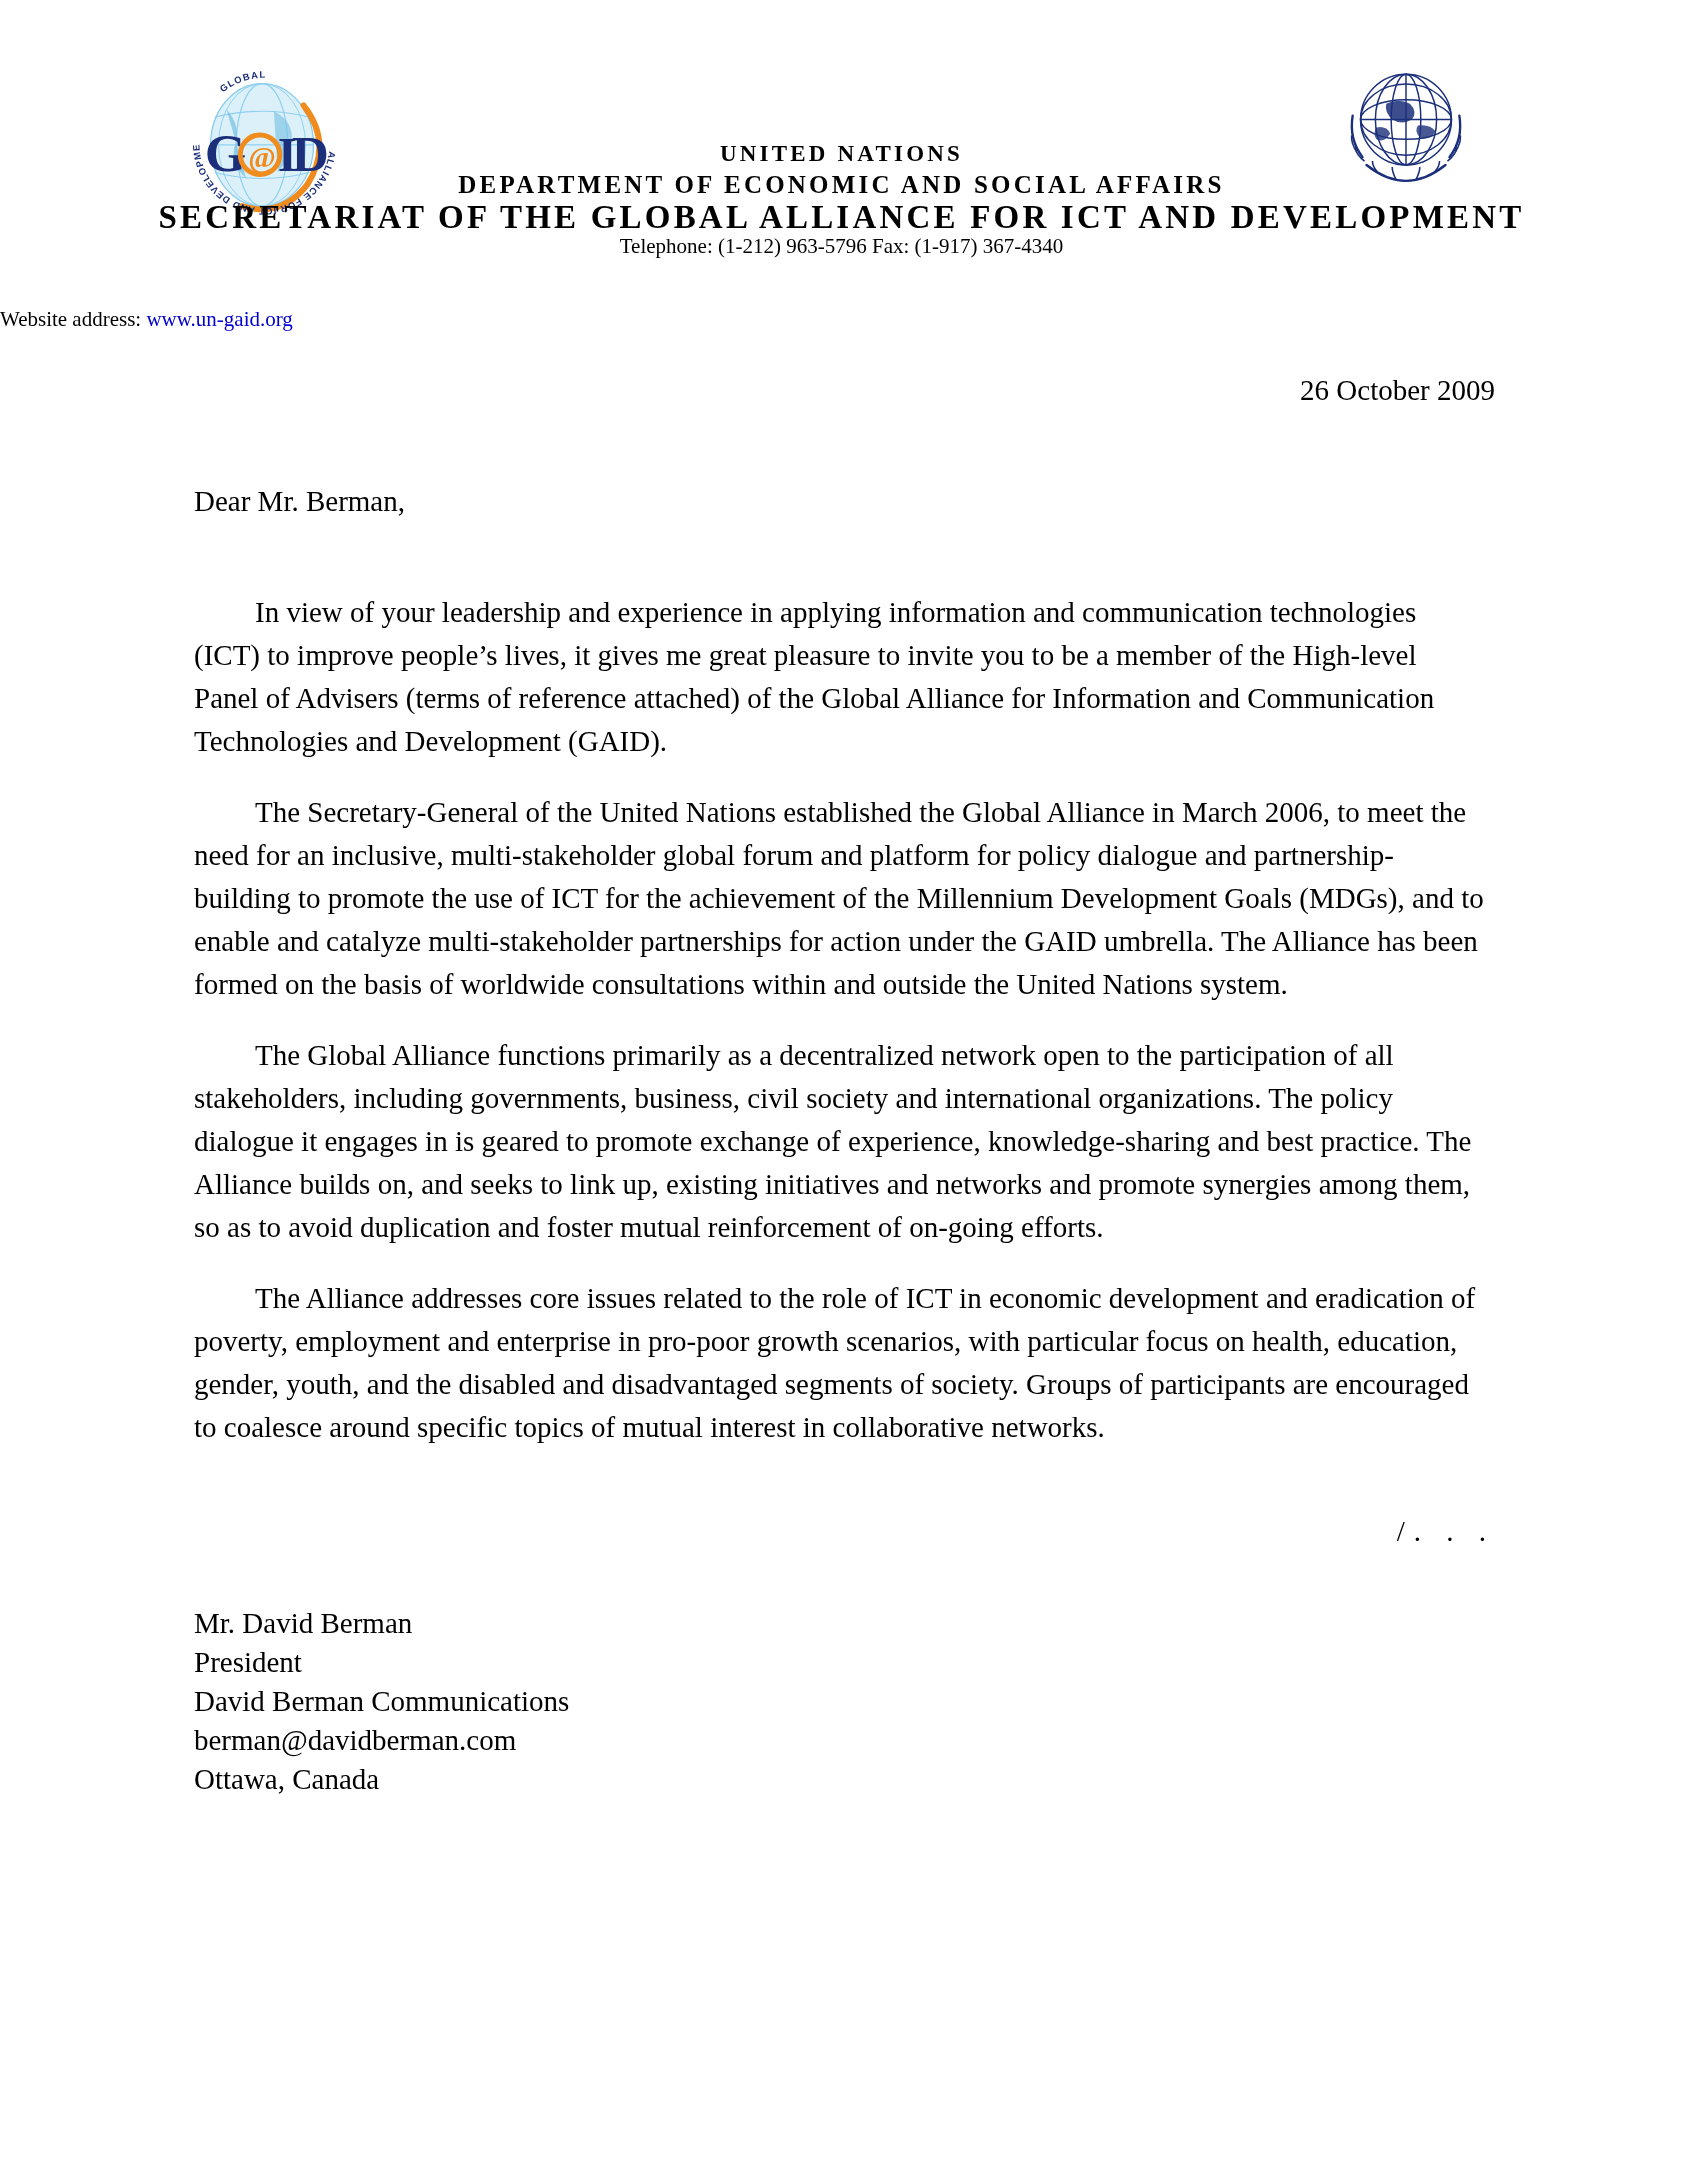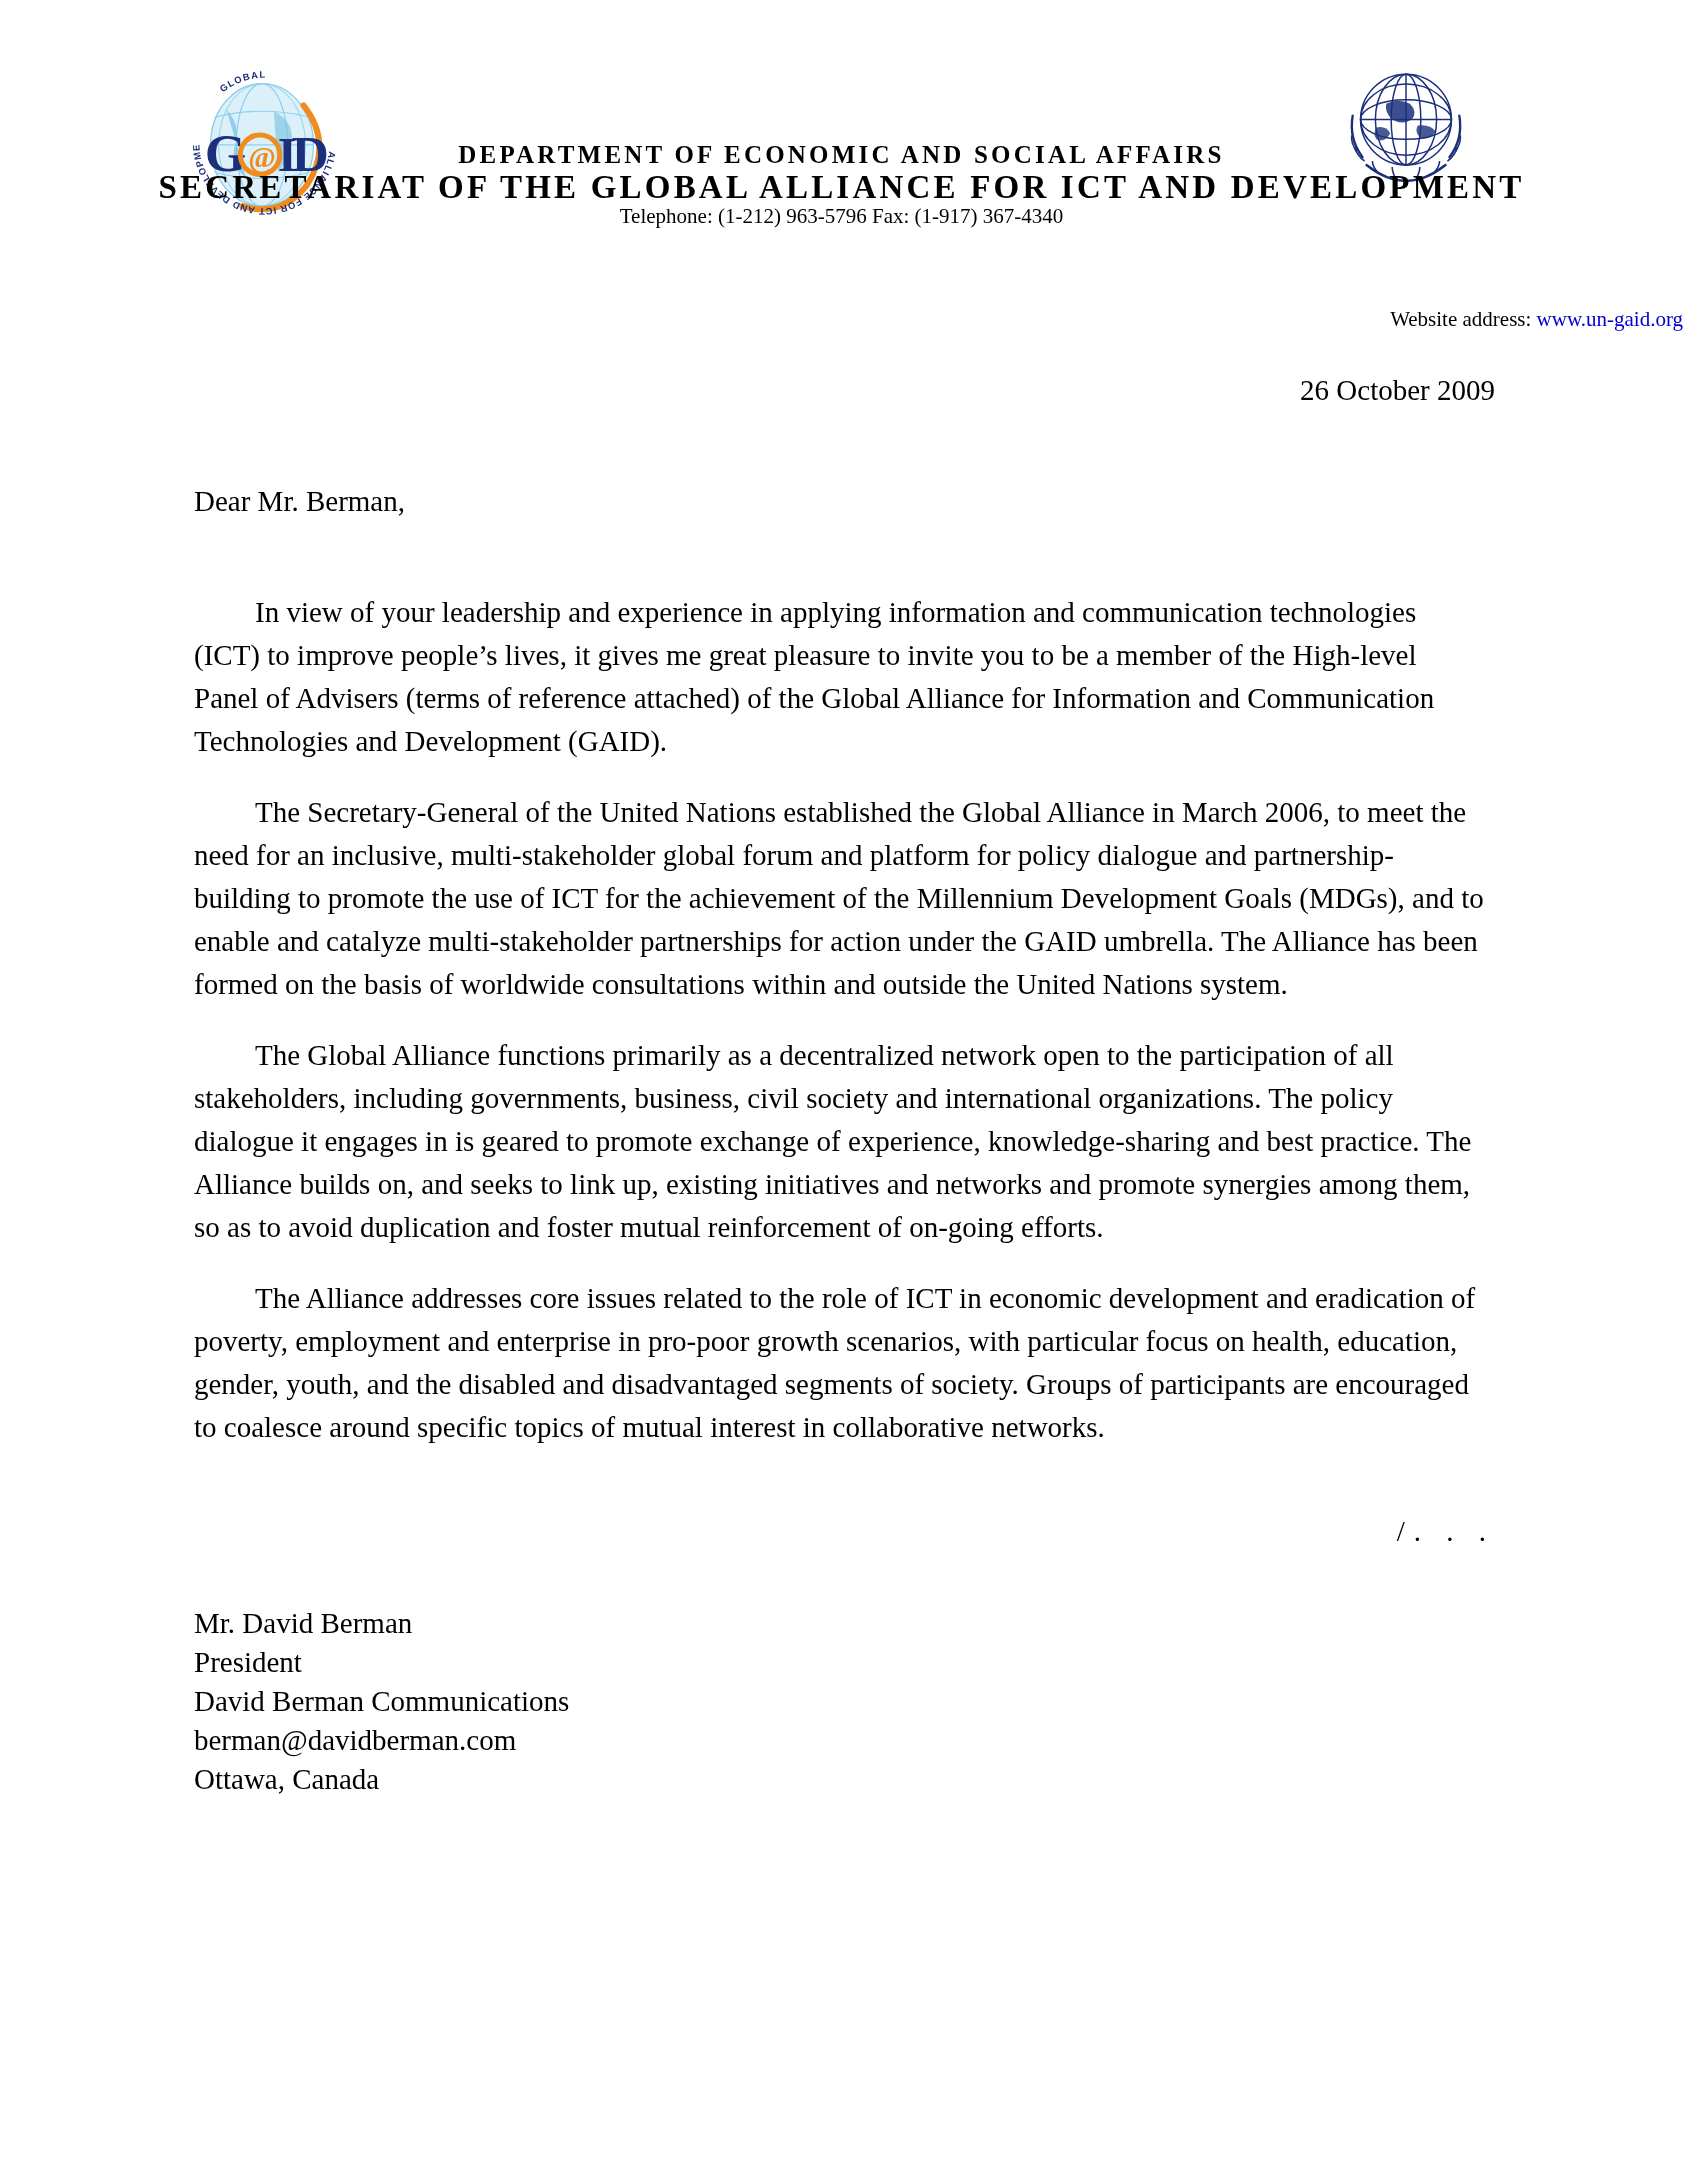--- a/index.html
+++ b/index.html
@@ -77,21 +77,21 @@
     font-size: 21px;
     line-height: 27px;
     white-space: nowrap;
   }
 
   .website-line {
     position: absolute;
     left: 0;
     top: 307px;
     width: 1683px;
-    text-align: right;
+    text-align: left;
     font-size: 21px;
   }
   .website-url {
     color: #0000d0;
   }
 
   
   .date-line {
     position: absolute;
     left: 0;
@@ -210,20 +210,21 @@
           <path d="M122 108 q8 -6 10 -14"></path>
           <path d="M52 120 q-6 -6 -6 -12"></path>
           <path d="M108 120 q6 -6 6 -12"></path>
           <path d="M70 127 q-4 -8 -4 -13"></path>
           <path d="M90 127 q4 -8 4 -13"></path>
         </g>
       </svg>
     </div>
 
     <div class="org-lines">
+      <div class="org-line-1">UNITED NATIONS</div>
       <div class="org-line-2">DEPARTMENT OF ECONOMIC AND SOCIAL AFFAIRS</div>
       <div class="org-line-3">SECRETARIAT OF THE GLOBAL ALLIANCE FOR ICT AND DEVELOPMENT</div>
       <div class="addr-line">Telephone: (1-212) 963-5796 Fax: (1-917) 367-4340</div>
     </div>
 
     <div class="website-line">
       <span>Website address:</span>
       <span class="website-url">www.un-gaid.org</span>
     </div>
 

